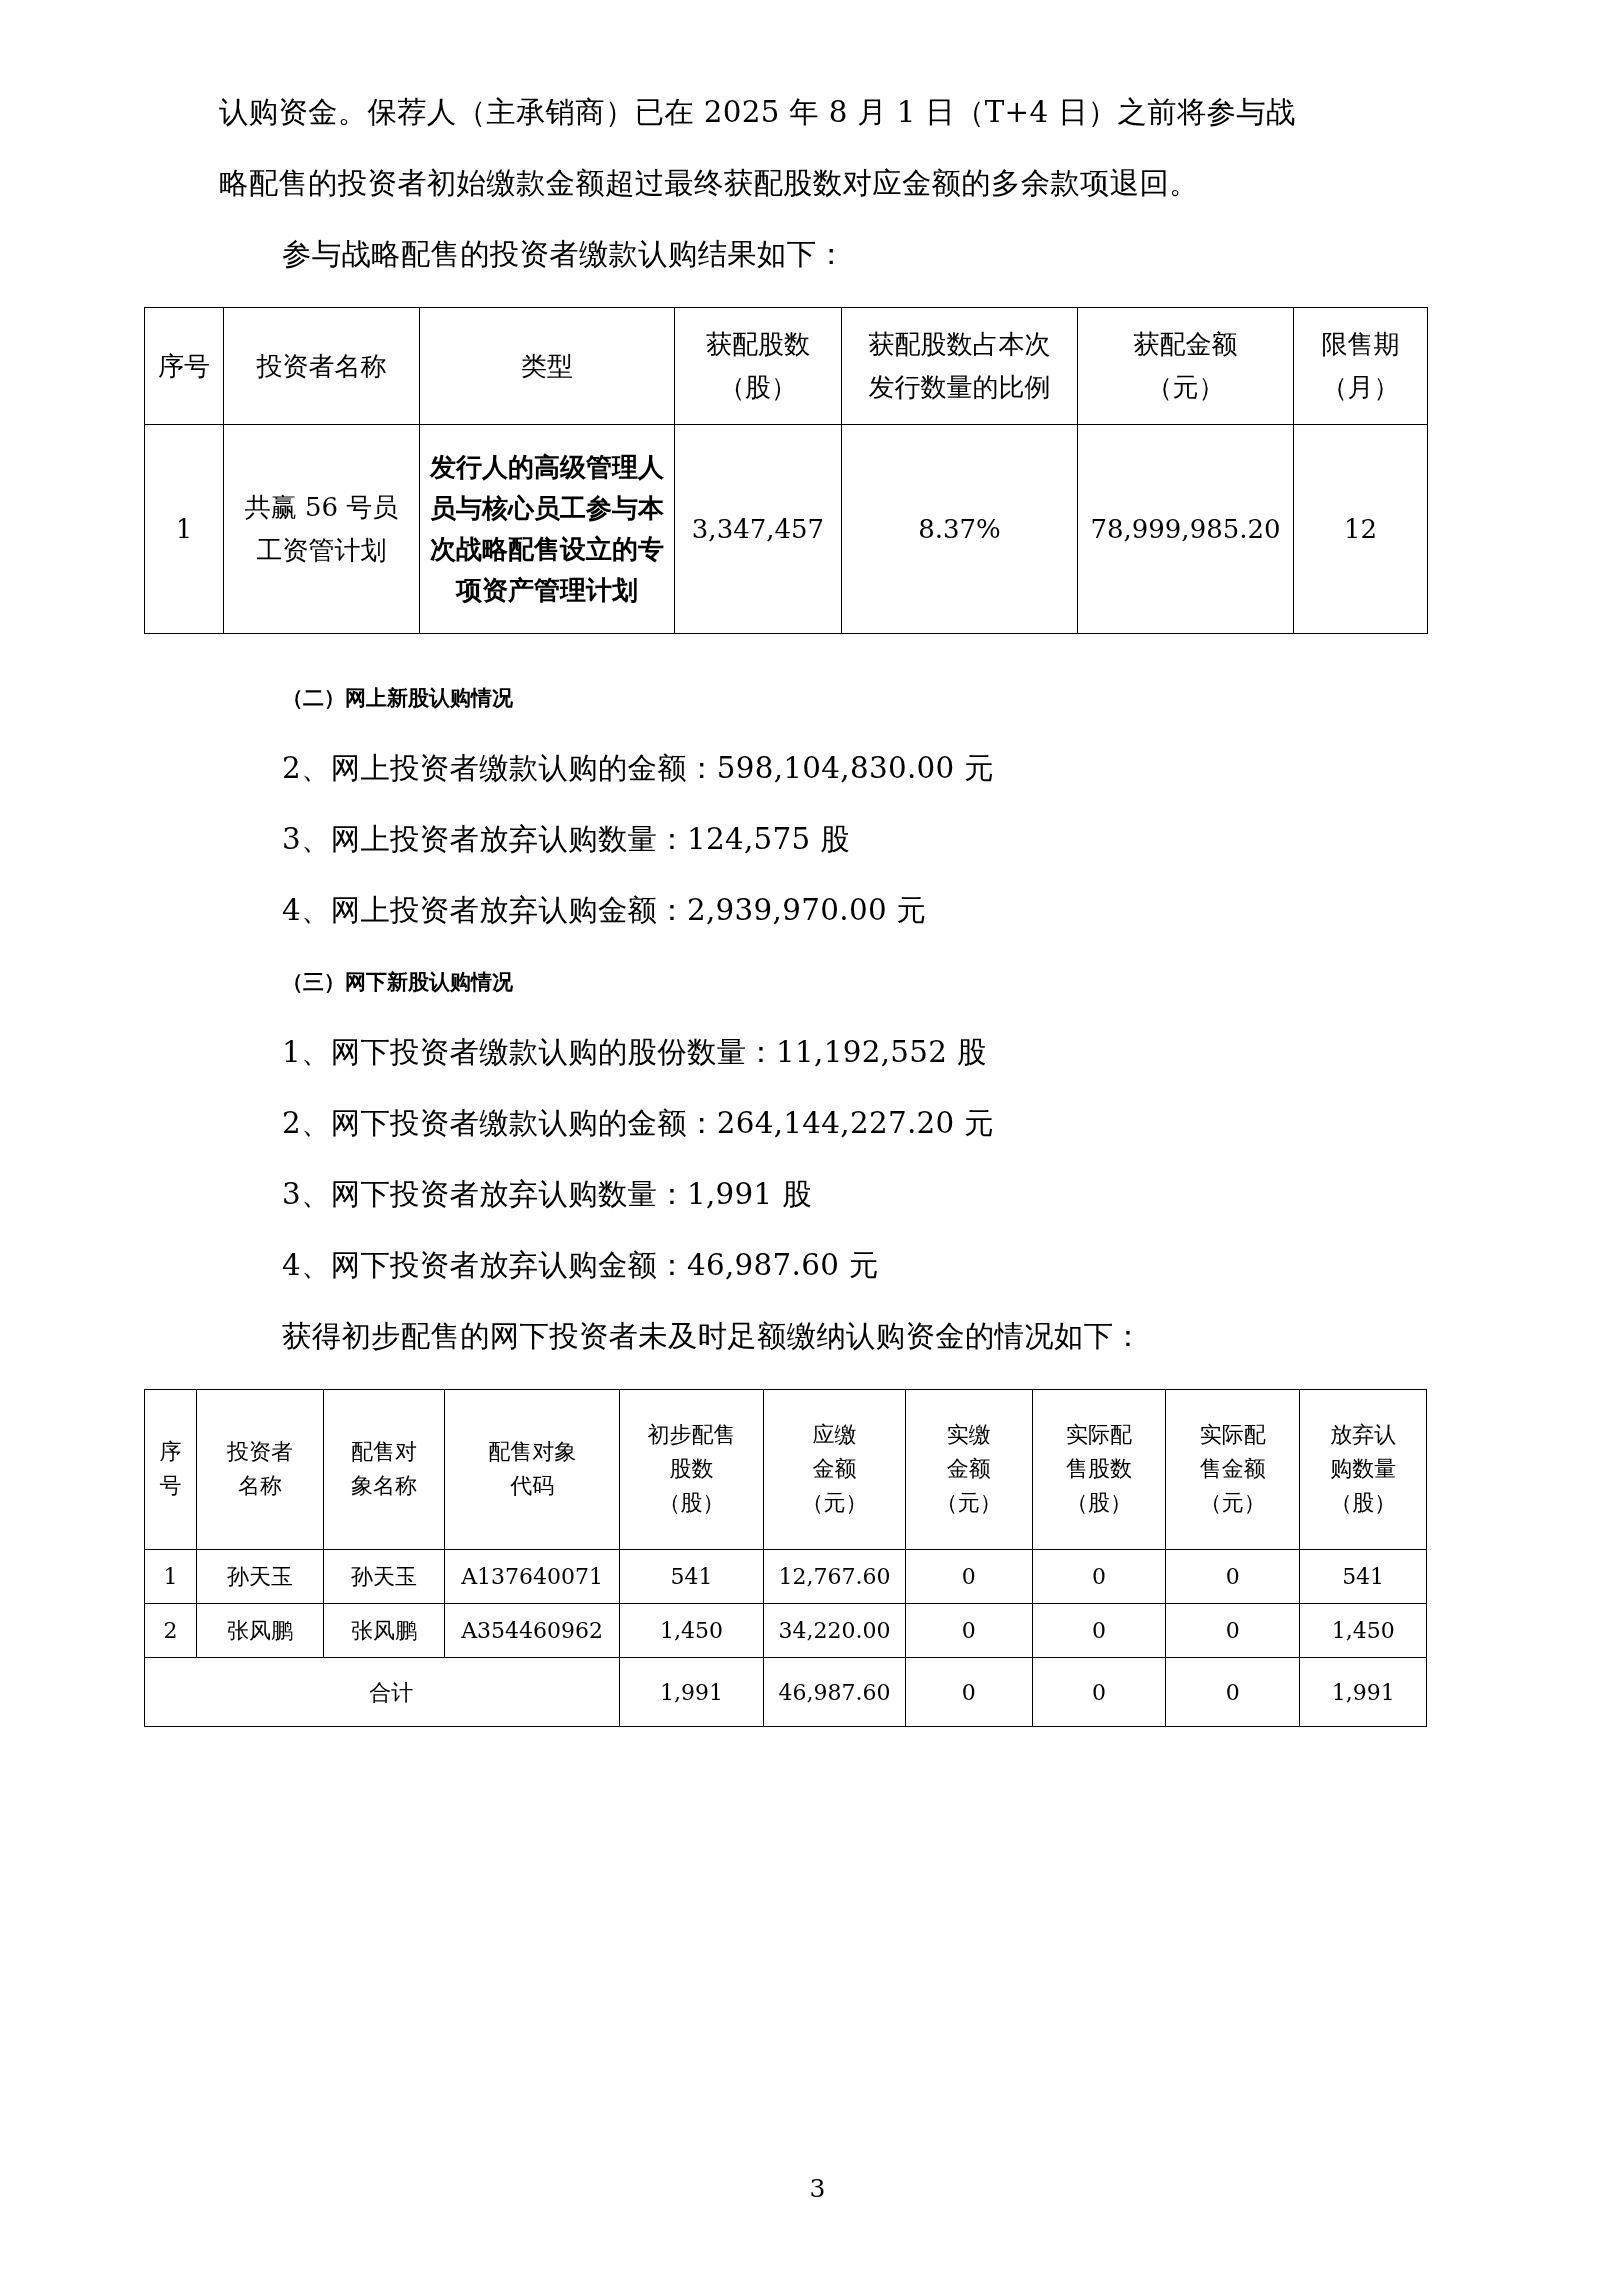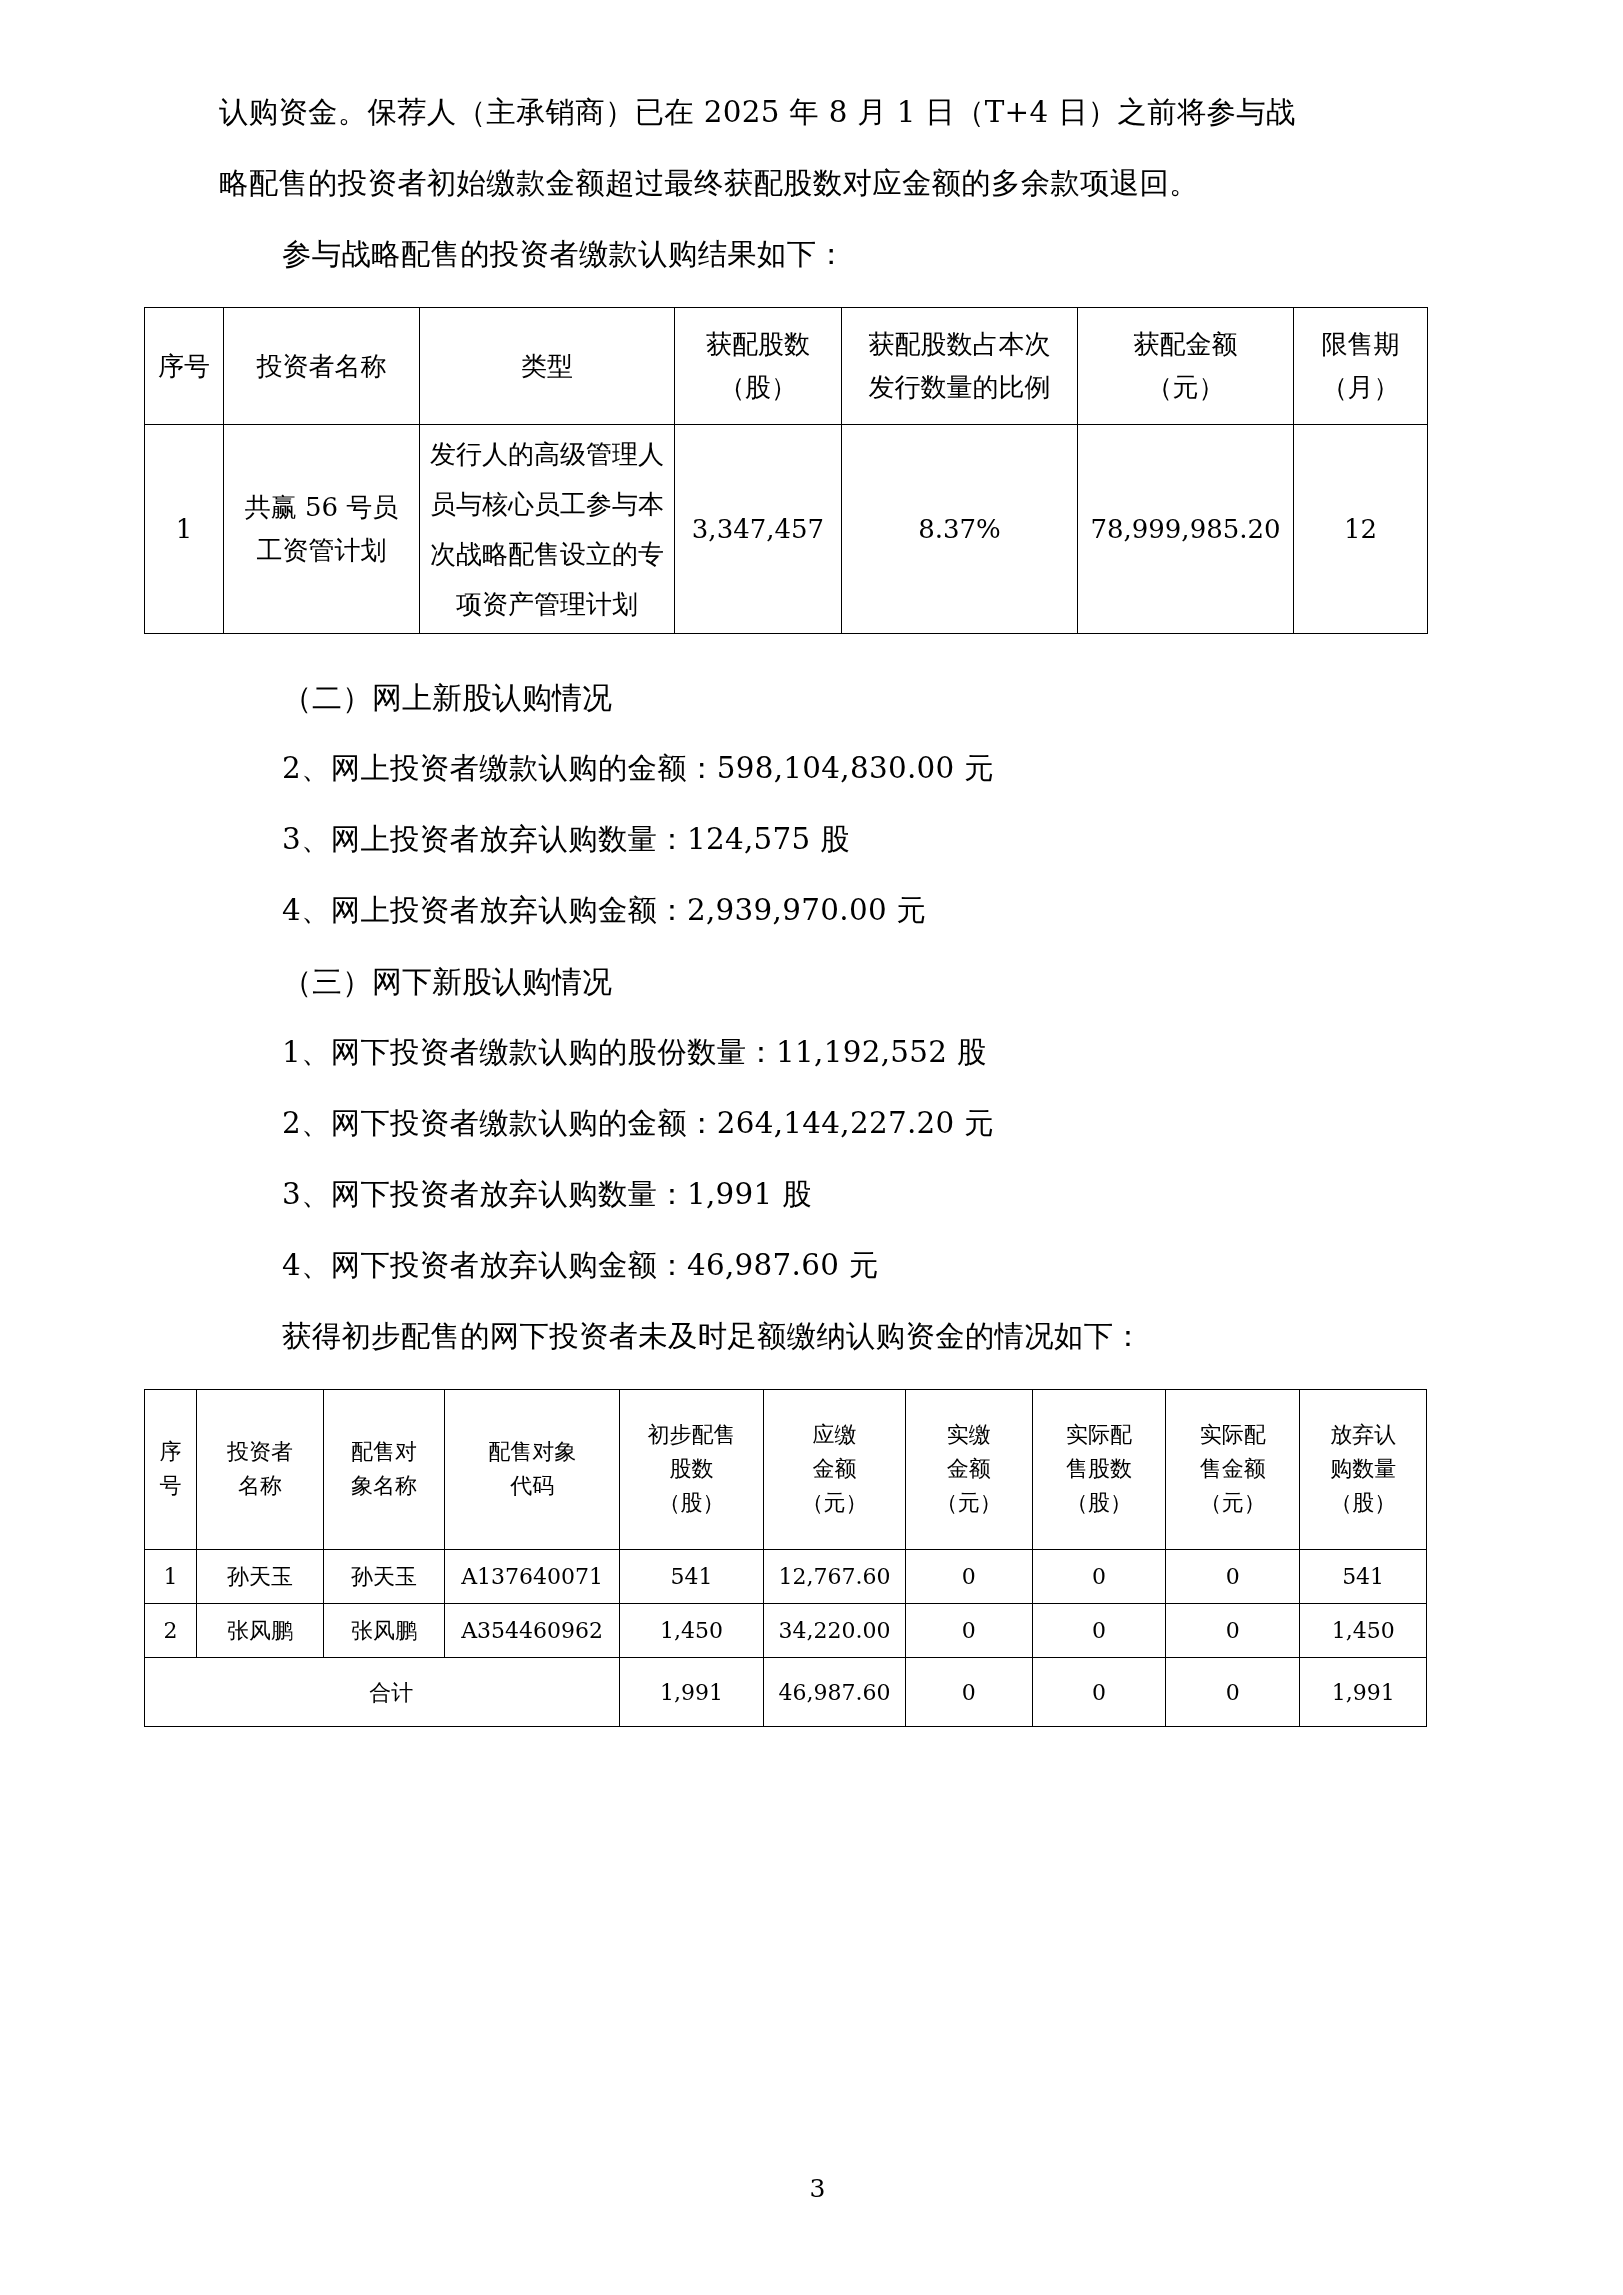--- a/index.html
+++ b/index.html
@@ -30,23 +30,23 @@
     font-size: 29.4px;
     line-height: 71px;
     letter-spacing: 0.3px;
     white-space: nowrap;
   }
   p.indent {
     text-indent: 63px;
   }
   p.sub-head {
     margin: 0;
-    font-size: 30px;
+    font-size: 21px;
     line-height: 71px;
-    font-weight: normal;
+    font-weight: bold;
     text-indent: 63px;
     white-space: nowrap;
   }
   h2.section-head {
     margin: 0;
     font-size: 34px;
     line-height: 72px;
     font-weight: bold;
     text-indent: 13px;
     white-space: nowrap;
@@ -80,21 +80,22 @@
     font-size: 26px;
     line-height: 43px;
     height: 111px;
   }
   #strategic-table td {
     font-size: 26px;
     line-height: 43px;
   }
   #strategic-table td.type-cell {
     height: 203px;
-    line-height: 50px;
+    line-height: 41px;
+    font-weight: bold;
   }
   .t1-c0 { width: 79px; }
   .t1-c1 { width: 196px; }
   .t1-c2 { width: 255px; }
   .t1-c3 { width: 167px; }
   .t1-c4 { width: 236px; }
   .t1-c5 { width: 216px; }
   .t1-c6 { width: 134px; }
 
   

